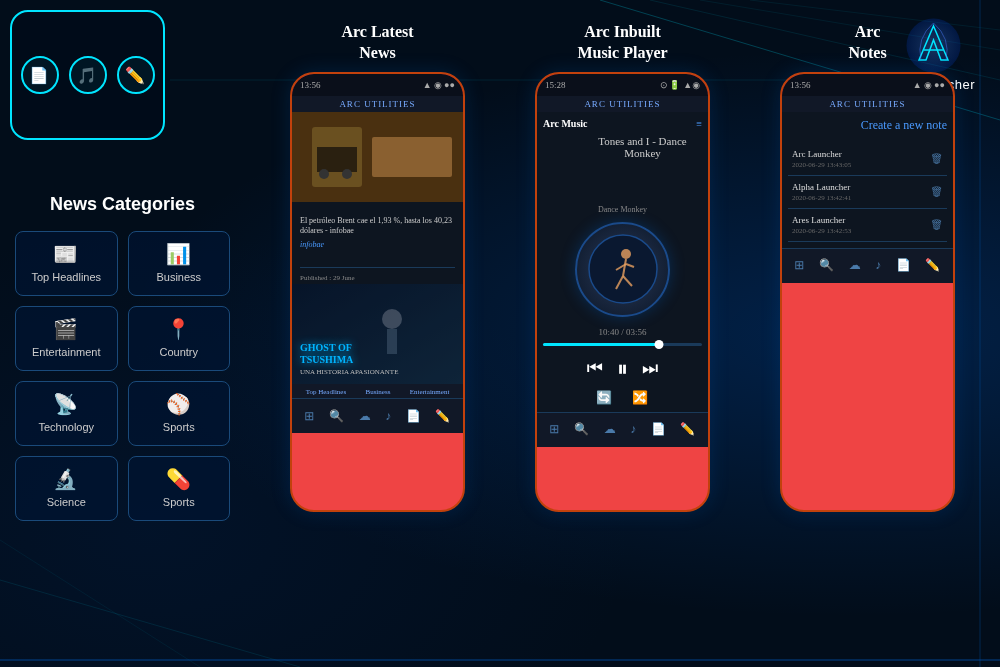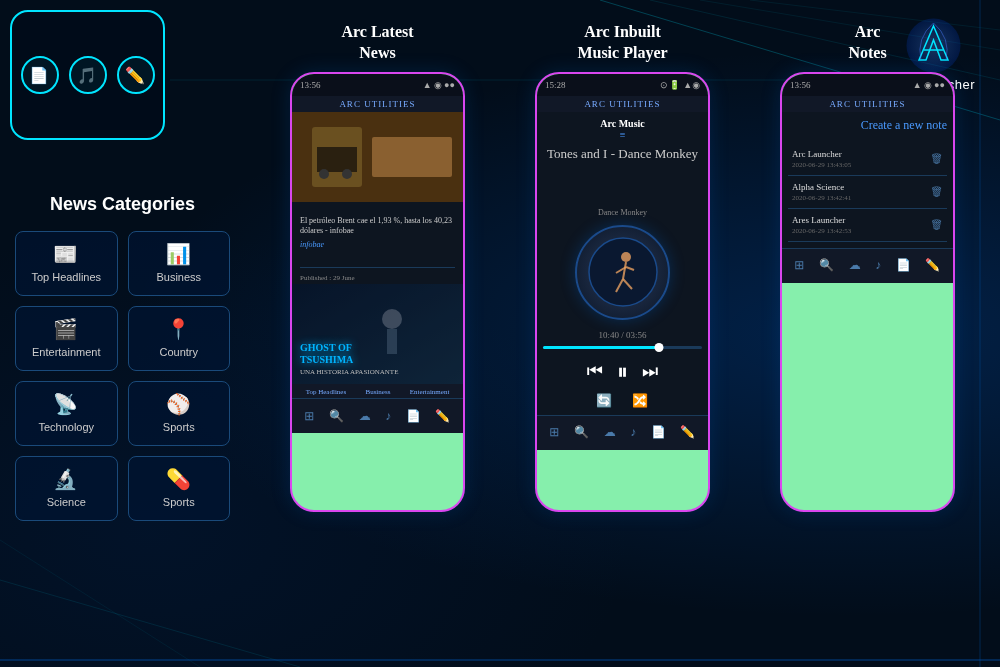--- a/index.html
+++ b/index.html
@@ -166,23 +166,23 @@
       font-weight: 600;
       text-align: center;
       margin-top: 12px;
       margin-bottom: 8px;
       line-height: 1.3;
     }
 
     .phone-mockup {
       width: 175px;
       height: 440px;
-      background: #86efac;
+      background: #ef4444;
       border-radius: 24px;
-      border: 2px solid #d946ef;
+      border: 2px solid #c2410c;
       overflow: hidden;
       position: relative;
       box-shadow: 0 0 20px rgba(0, 100, 200, 0.2);
     }
 
     .phone-status-bar {
       height: 22px;
       background: #0a0f1a;
       display: flex;
       align-items: center;
@@ -308,39 +308,39 @@
       align-items: center;
       padding: 6px;
     }
 
     .music-header {
       width: 100%;
       display: flex;
       align-items: center;
       justify-content: space-between;
       margin-bottom: 6px;
-      flex-direction: column;
     }
 
     .music-title-bar {
       font-size: 10px;
       color: #fff;
       font-weight: 600;
     }
 
     .music-filter-icon {
       font-size: 10px;
       color: #4a9aff;
     }
 
     .music-track-name {
-      font-size: 13px;
+      font-size: 11px;
       color: #ccc;
       text-align: center;
       margin-bottom: 2px;
+      margin-left: 40px;
     }
 
     .music-artist {
       font-size: 8px;
       color: #888;
       text-align: center;
       margin-bottom: 8px;
       margin-top: 44px;
     }
 
@@ -709,21 +709,21 @@
         <div class="note-item">
           <div class="note-info">
             <div class="note-title">Arc Launcher</div>
             <div class="note-date">2020-06-29 13:43:05</div>
           </div>
           <span class="note-delete-icon">🗑</span>
         </div>
 
         <div class="note-item">
           <div class="note-info">
-            <div class="note-title">Alpha Science</div>
+            <div class="note-title">Alpha Launcher</div>
             <div class="note-date">2020-06-29 13:42:41</div>
           </div>
           <span class="note-delete-icon">🗑</span>
         </div>
 
         <div class="note-item">
           <div class="note-info">
             <div class="note-title">Ares Launcher</div>
             <div class="note-date">2020-06-29 13:42:53</div>
           </div>

